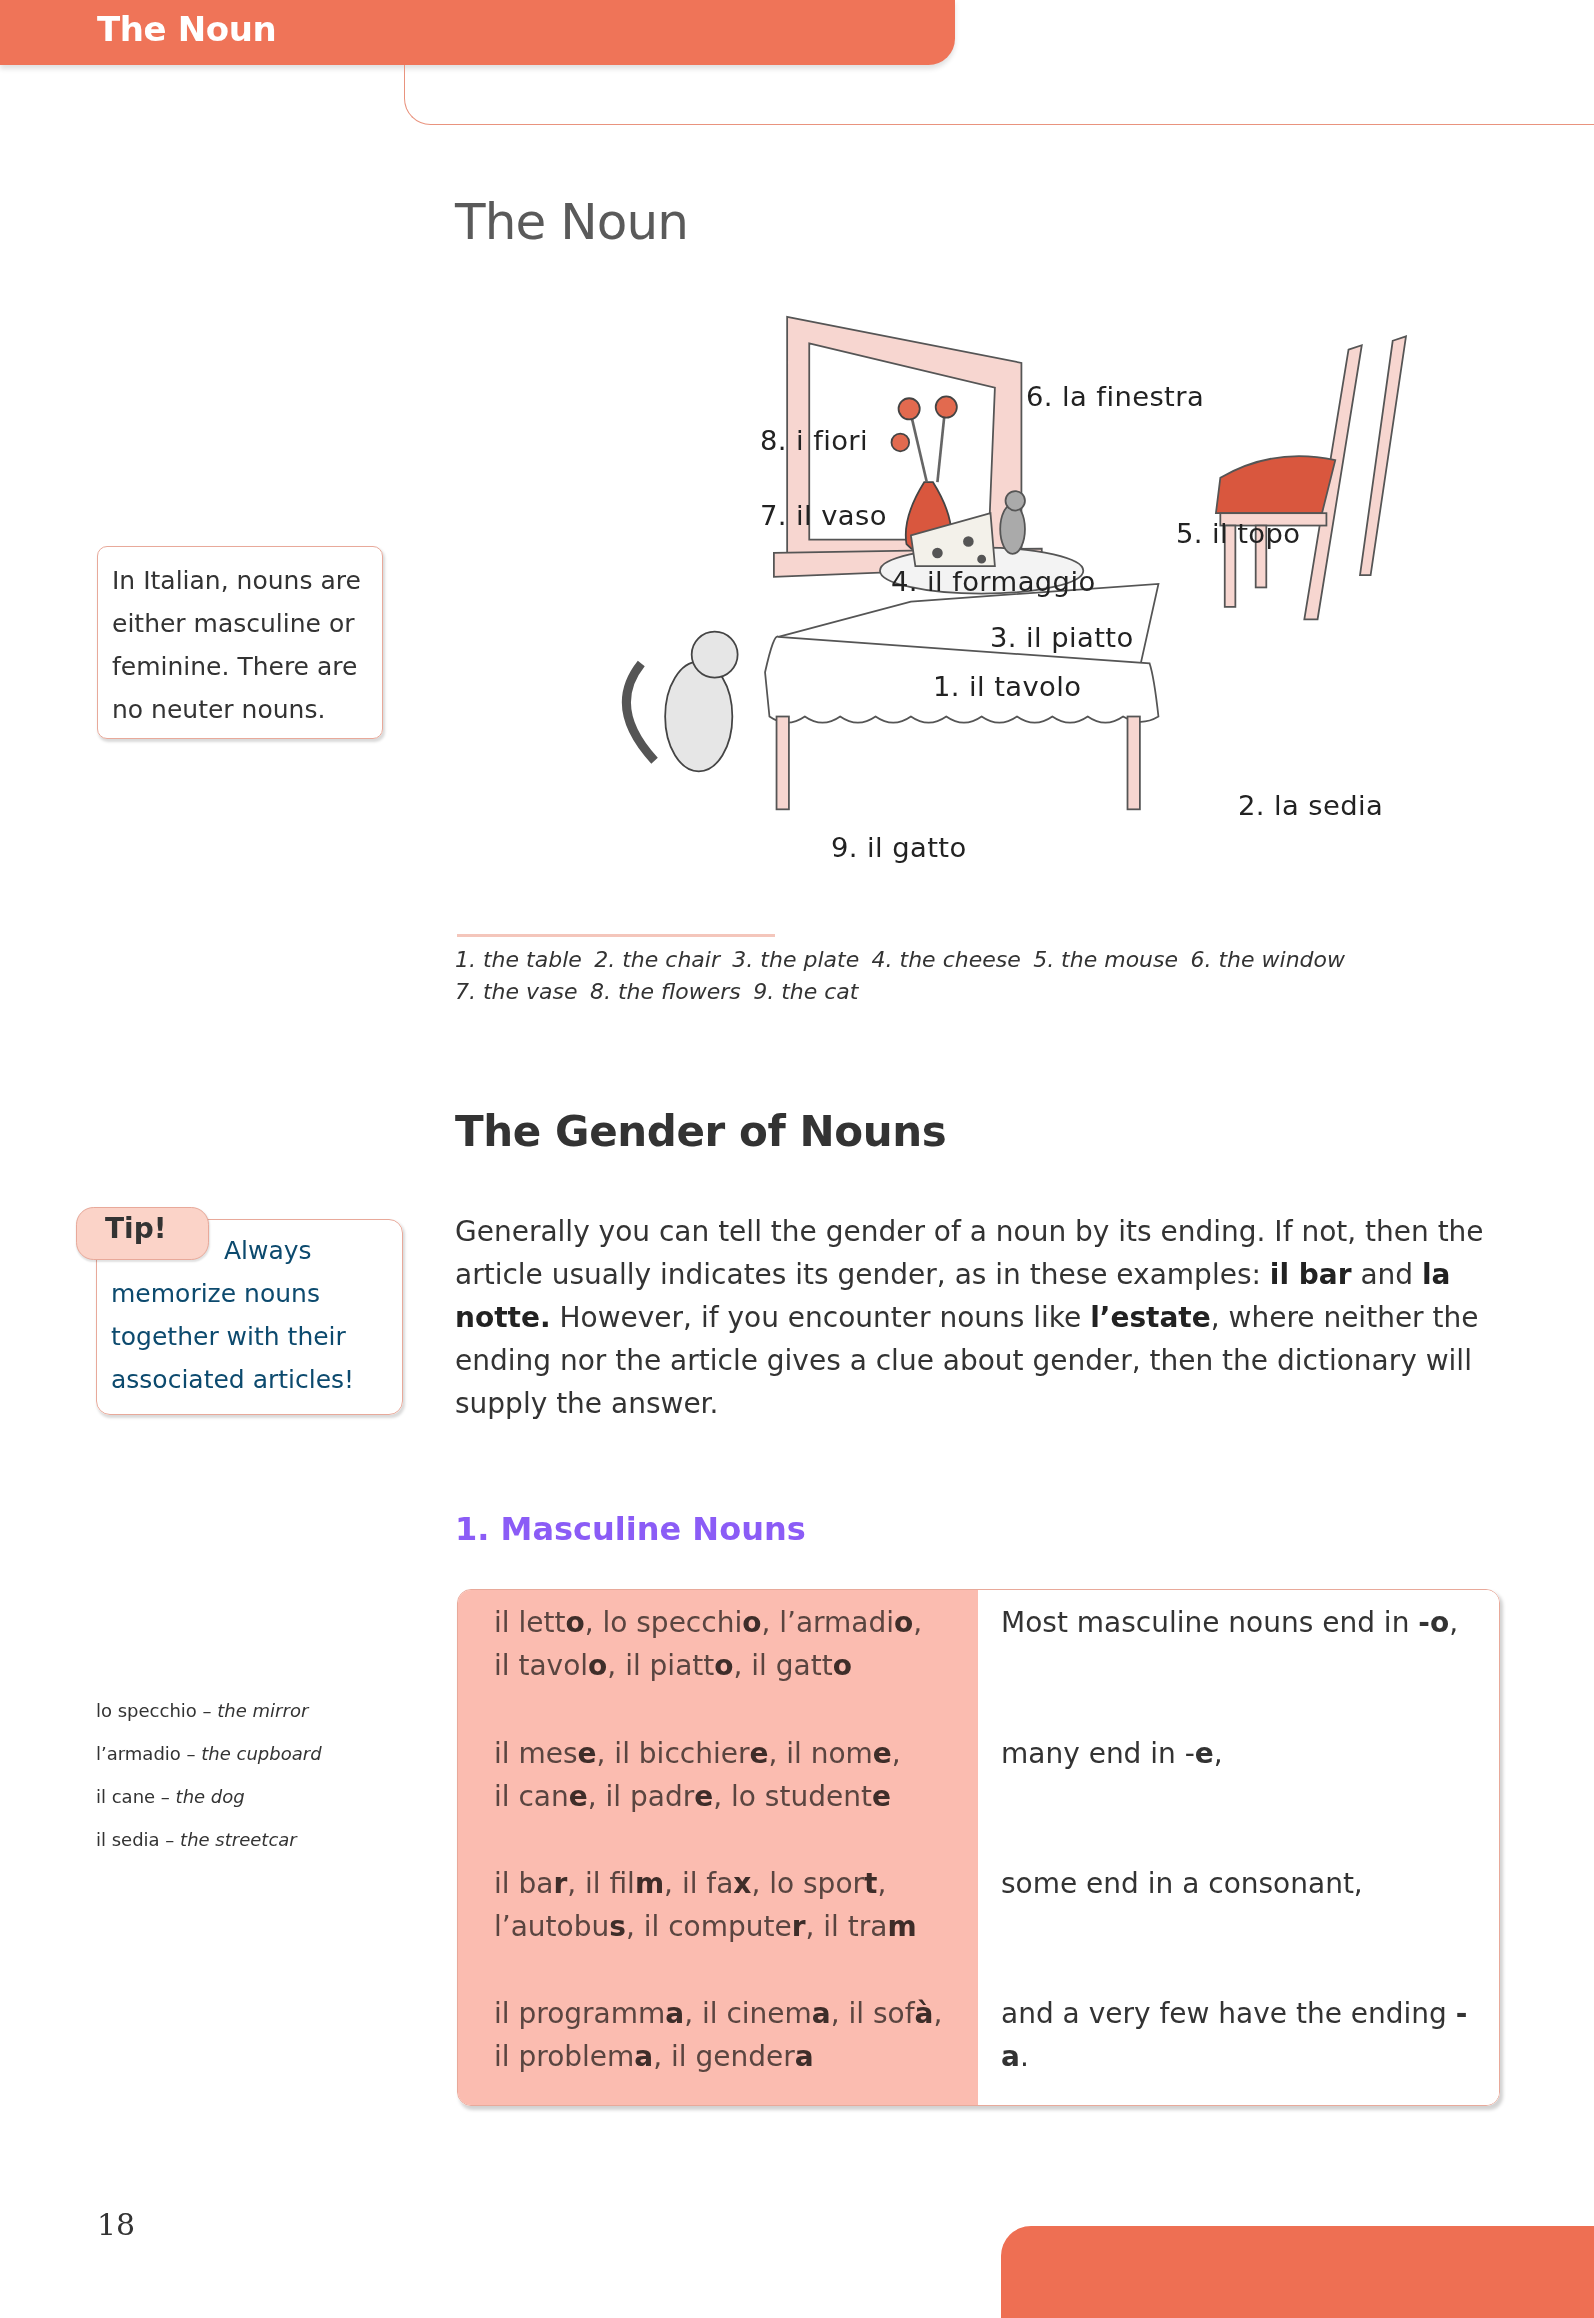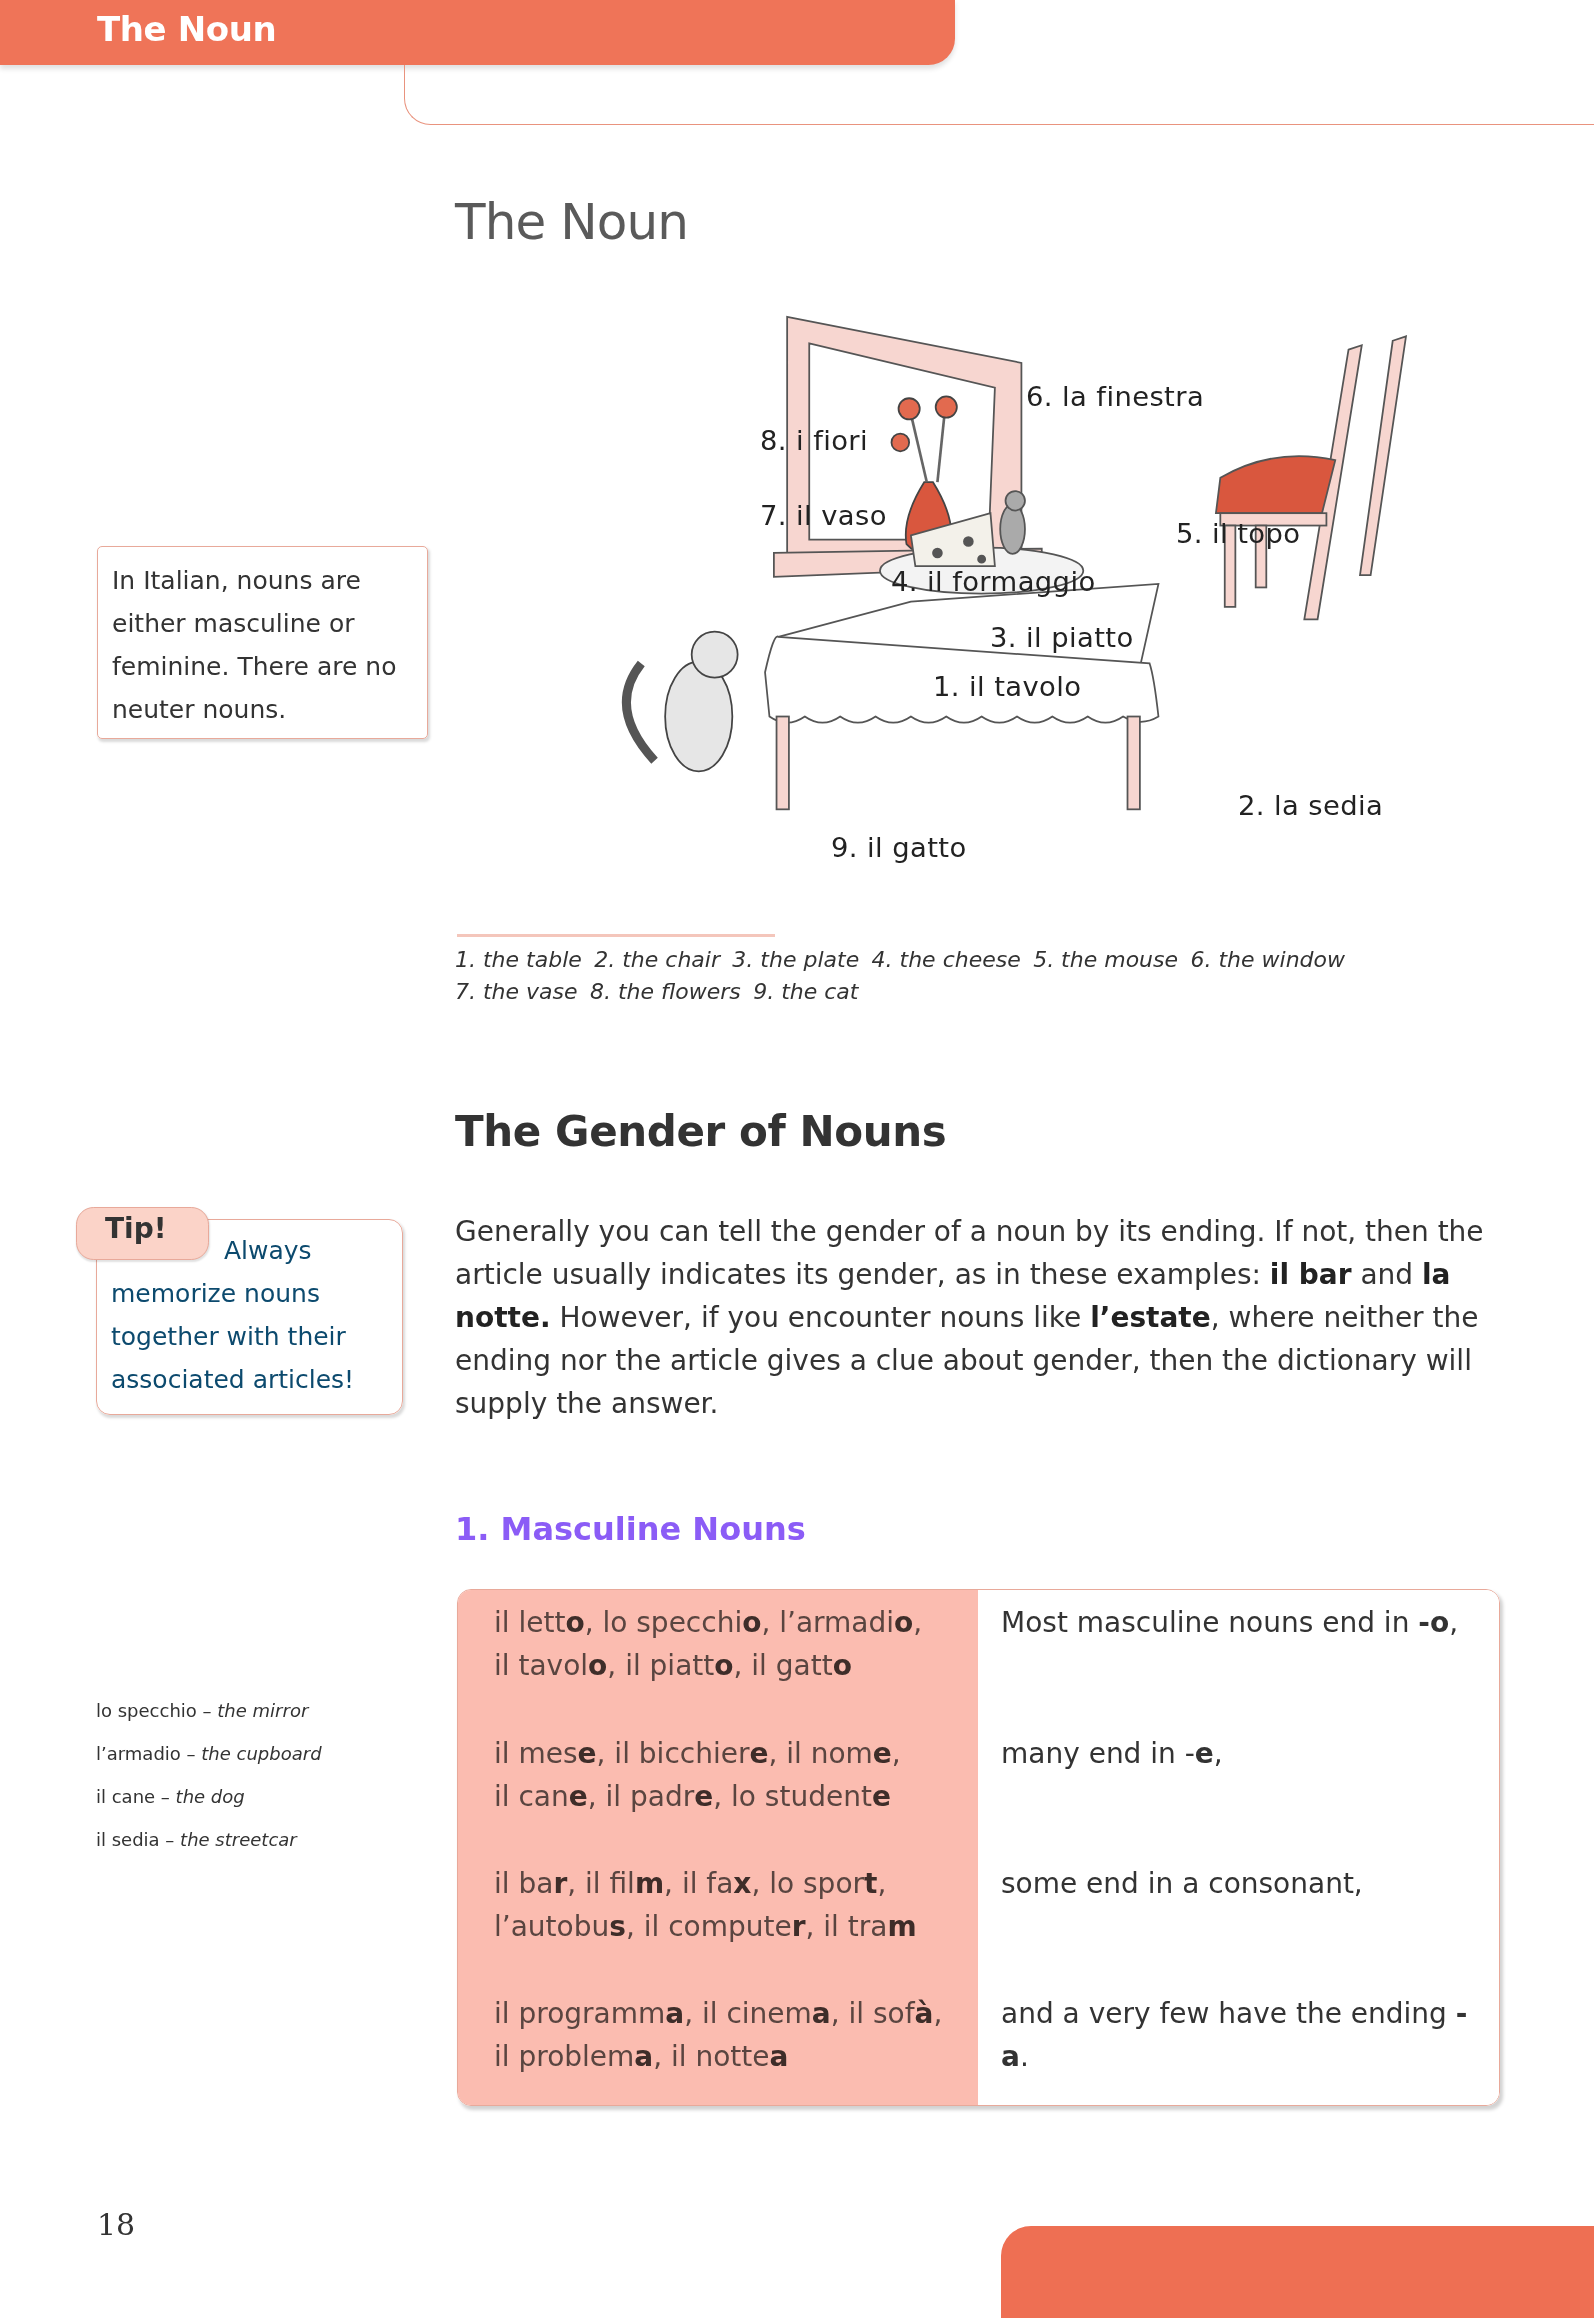--- a/index.html
+++ b/index.html
@@ -33,21 +33,21 @@
     white-space:nowrap; letter-spacing:0.4px;
   }
   .caption-rule { left:457px; top:934px; width:318px; height:2.7px; background:#f4c6bb; }
   .caption {
     left:455px; top:944px; width:973px; font-style:italic; font-size:22px; color:#333;
     line-height:32px; font-family:"DejaVu Sans", sans-serif;
   }
   .caption span { margin-right:12.4px; }
   
   .note-box {
-    left:97px; top:546px; width:331px; height:193px; border:1.8px solid #e8a99a; border-radius:5px;
+    left:97px; top:546px; width:286px; height:193px; border:1.8px solid #e8a99a; border-radius:10px;
     box-shadow:1.8px 2.7px 2.7px rgba(0,0,0,0.15); box-sizing:border-box; padding:12.4px 14px;
     font-size:25px; line-height:43px; color:#333;
   }
   .section-title {
     left:455px; top:1107px; font-size:42px; font-weight:bold; color:#333; letter-spacing:-0.4px;
   }
   .tip-box {
     left:96px; top:1219px; width:307px; height:196px; border:1.8px solid #e8a99a; border-radius:14px;
     box-shadow:1.8px 2.7px 2.7px rgba(0,0,0,0.15); box-sizing:border-box;
   }
@@ -208,21 +208,21 @@
   <div class="desc-text" style="top:143px;"><span>many end in -</span><b>e</b><span>,</span></div>
 
   <div class="ex-text" style="top:273px;">
     <div><span>il ba</span><b>r</b><span>, il fil</span><b>m</b><span>, il fa</span><b>x</b><span>, lo spor</span><b>t</b><span>,</span></div>
     <div><span>l’autobu</span><b>s</b><span>, il compute</span><b>r</b><span>, il tra</span><b>m</b></div>
   </div>
   <div class="desc-text" style="top:273px;"><span>some end in a consonant,</span><b></b><span></span></div>
 
   <div class="ex-text" style="top:403px;">
     <div><span>il programm</span><b>a</b><span>, il cinem</span><b>a</b><span>, il sof</span><b>à</b><span>,</span></div>
-    <div><span>il problem</span><b>a</b><span>, il notte</span><b>a</b></div>
+    <div><span>il problem</span><b>a</b><span>, il gender</span><b>a</b></div>
   </div>
   <div class="desc-text" style="top:403px;"><span>and a very few have the ending </span><b>-a</b><span>.</span></div>
 </div>
 
 <div class="abs gloss">
   <div><span>lo specchio</span> – <i>the mirror</i></div>
   <div><span>l’armadio</span> – <i>the cupboard</i></div>
   <div><span>il cane</span> – <i>the dog</i></div>
   <div><span>il sedia</span> – <i>the streetcar</i></div>
 </div>

